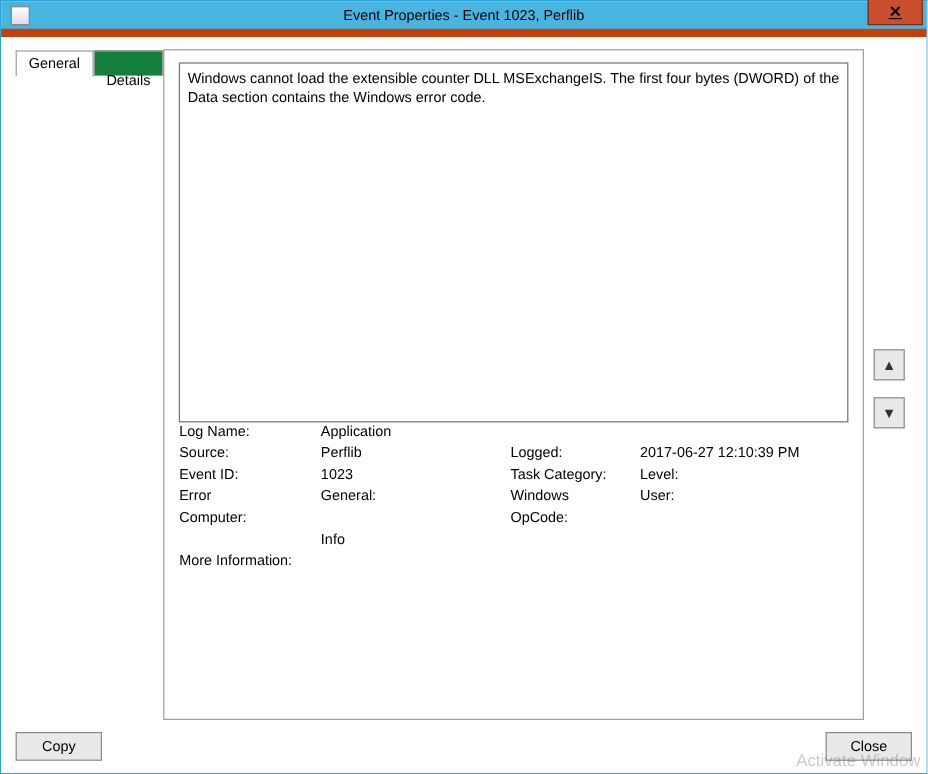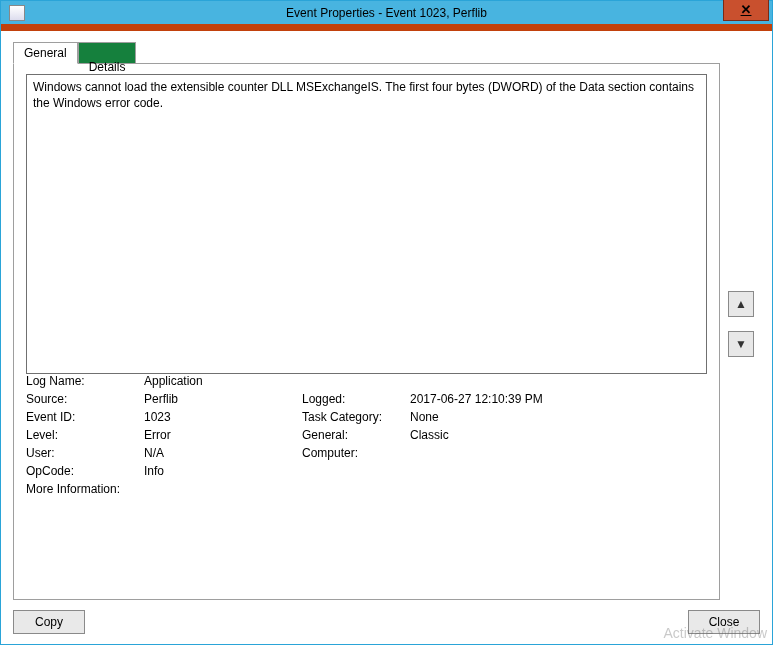--- a/index.html
+++ b/index.html
@@ -176,21 +176,21 @@
     color: rgba(100,100,100,0.35);
     font-size: 14px;
     pointer-events: none;
     font-family: "Segoe UI", sans-serif;
   }
   .main-row {
     display: flex;
     flex: 1;
     gap: 8px;
   }
-  .tabs-col { flex: 1; display: flex; flex-direction: column; }
+  .tabs-col { flex: 1; display: flex; }
   .arrows-col { width: 32px; position: relative; }
 </style>
 </head>
 <body>
 
 <div class="window">
 
   <div class="titlebar">
     <div class="titlebar-icon"></div>
     <div class="titlebar-title">Event Properties - Event 1023, Perflib</div>
@@ -217,29 +217,27 @@
             <div class="val full">Application</div>
 
             <div class="lbl">Source:</div>
             <div class="val">Perflib</div>
             <div class="lbl">Logged:</div>
             <div class="val">2017-06-27 12:10:39 PM</div>
 
             <div class="lbl">Event ID:</div>
             <div class="val">1023</div>
             <div class="lbl">Task Category:</div>
-            <div class="val">None</div>
 
             <div class="lbl">Level:</div>
             <div class="val">Error</div>
             <div class="lbl">General:</div>
-            <div class="val">Classic</div>
+            <div class="val">Windows</div>
 
             <div class="lbl">User:</div>
-            <div class="val">N/A</div>
             <div class="lbl">Computer:</div>
             <div class="val"></div>
 
             <div class="lbl">OpCode:</div>
             <div class="val full">Info</div>
 
             <div class="lbl">More Information:</div>
           </div>
 
         </div>

